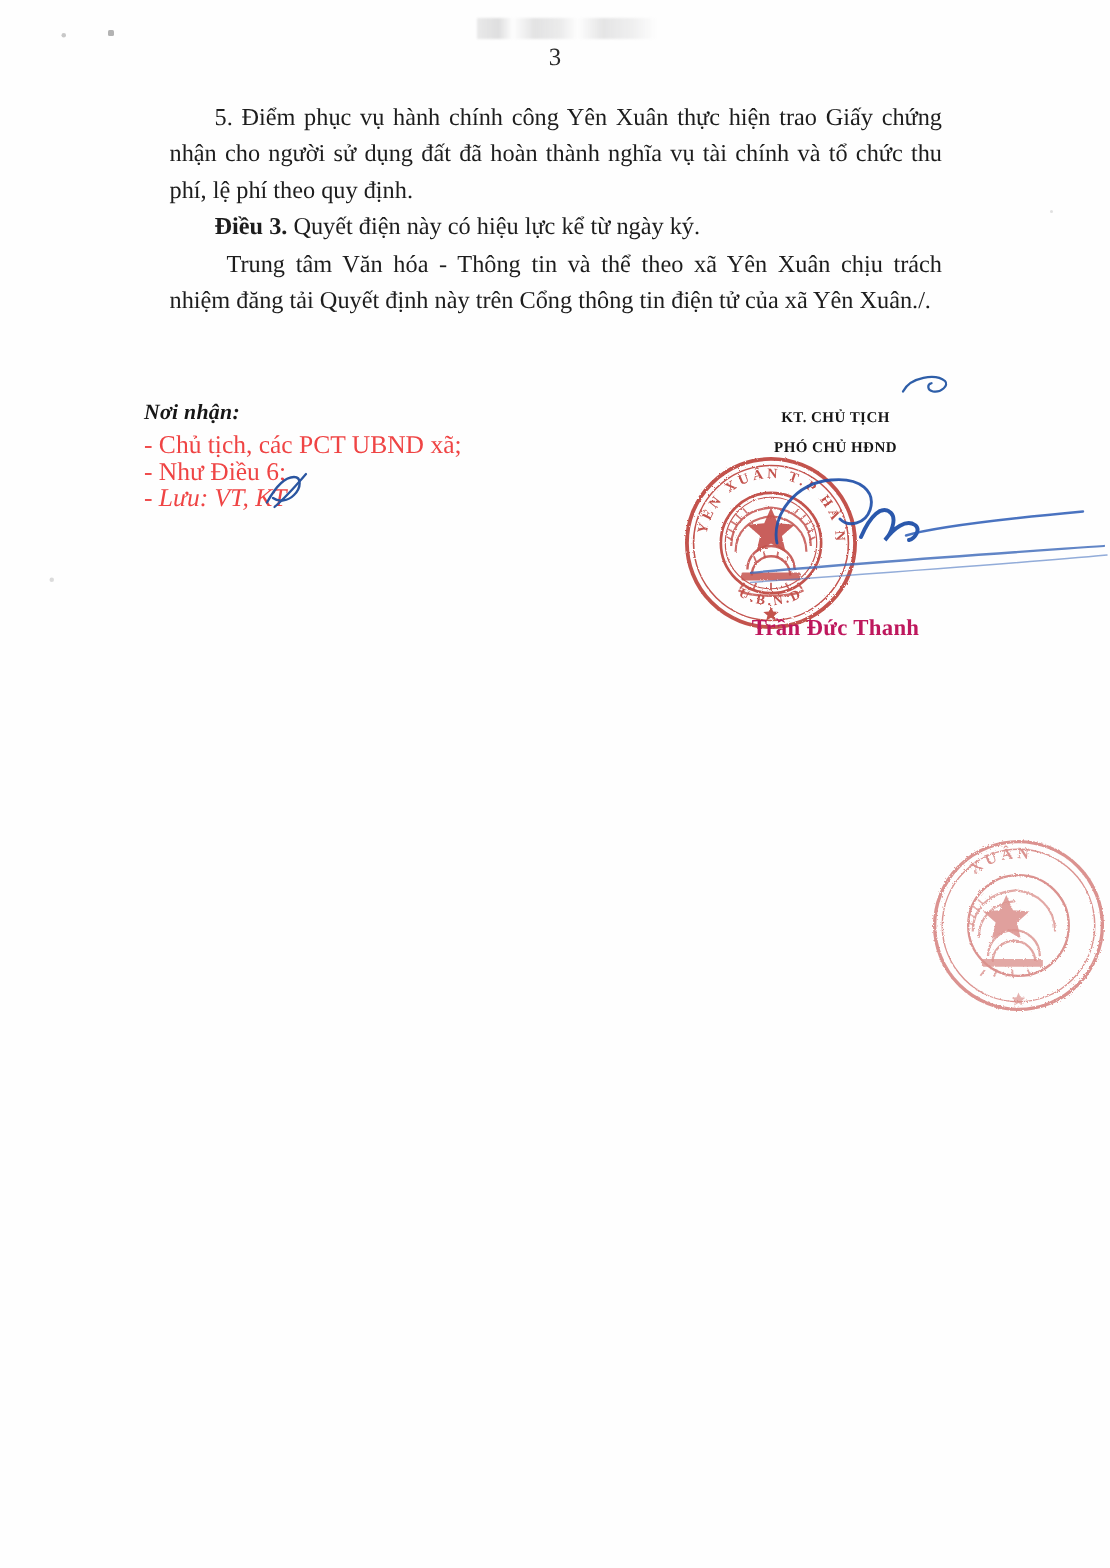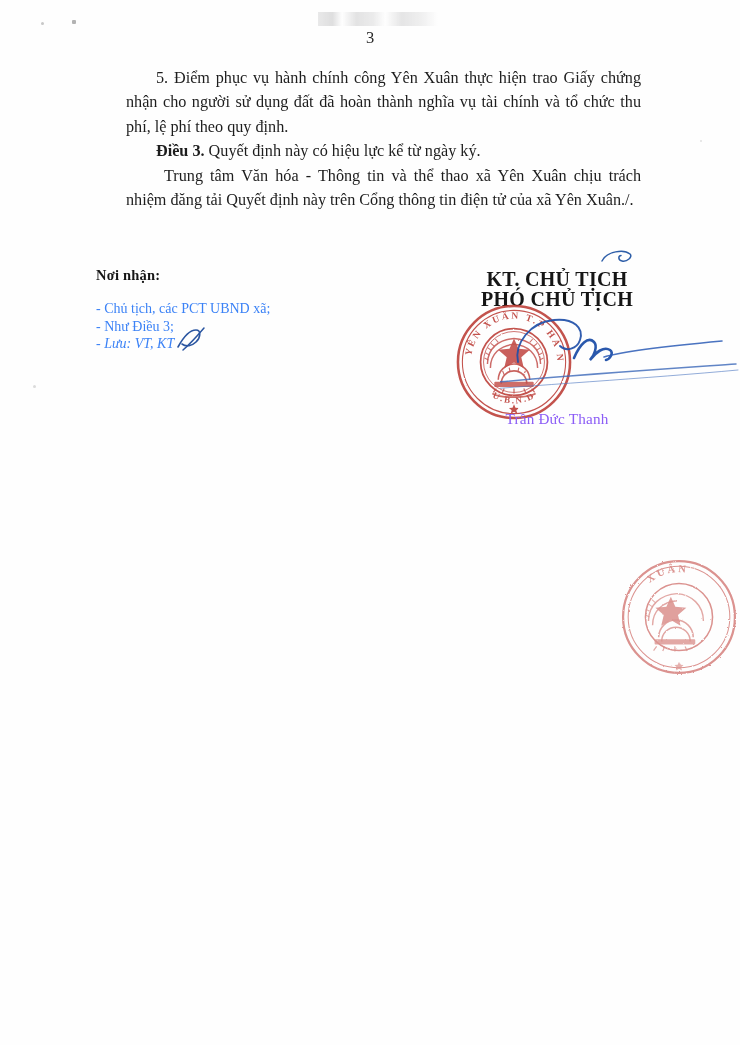--- a/index.html
+++ b/index.html
@@ -64,21 +64,21 @@
     left: 0;
     width: 740px;
     text-align: center;
     font-size: 16.5px;
     color: #2b2b2b;
   }
 
   
   .body-block {
     position: absolute;
-    left: 126px;
+    left: 113px;
     top: 66px;
     width: 515px;
   }
   .para {
     margin: 0;
     font-size: 16.2px;
     line-height: 24.4px;
     text-align: justify;
     text-justify: inter-word;
     text-indent: 30px;
@@ -89,29 +89,30 @@
 
   
   .recipients {
     position: absolute;
     left: 96px;
     top: 267px;
     width: 250px;
   }
   .recipients-title {
     font-weight: 700;
+    font-style: italic;
     font-size: 14.5px;
     color: #161616;
-    margin-bottom: 16px;
+    margin-bottom: 4px;
     letter-spacing: .2px;
   }
   .recipient-item {
-    font-size: 14px;
+    font-size: 17px;
     line-height: 17.6px;
-    color: #3b82f6;
+    color: #ef4444;
   }
   .recipient-item.last { position: relative; font-style: italic; }
 
   
   .initial-mark {
     position: absolute;
     left: 78px;
     top: -9px;
     width: 40px;
     height: 26px;
@@ -121,35 +122,35 @@
   
   .signature-block {
     position: absolute;
     left: 432px;
     top: 269px;
     width: 250px;
     text-align: center;
   }
   .sig-line1, .sig-line2 {
     font-weight: 700;
-    font-size: 20px;
+    font-size: 10px;
     letter-spacing: .3px;
     color: #151515;
     line-height: 20px;
   }
   .signer-name {
     position: absolute;
     left: 432px;
     top: 410px;
     width: 250px;
     text-align: center;
-    font-weight: 400;
+    font-weight: 700;
     font-size: 15.2px;
     letter-spacing: .2px;
-    color: #8b5cf6;
+    color: #be185d;
   }
 
   
   .tail-flourish {
     position: absolute;
     left: 600px;
     top: 247px;
     width: 34px;
     height: 20px;
   }
@@ -198,44 +199,44 @@
   <div class="speck s1"></div>
   <div class="speck s2"></div>
   <div class="speck s3"></div>
   <div class="speck s4"></div>
   <div class="scan-artifact"></div>
 
   <div class="page-number">3</div>
 
   <div class="body-block">
     <p class="para">5. Điểm phục vụ hành chính công Yên Xuân thực hiện trao Giấy chứng nhận cho người sử dụng đất đã hoàn thành nghĩa vụ tài chính và tổ chức thu phí, lệ phí theo quy định.</p>
-    <p class="para"><b>Điều 3.</b><span> Quyết định này có hiệu lực kể từ ngày ký.</span></p>
-    <p class="para wide-indent">Trung tâm Văn hóa - Thông tin và thể thao xã Yên Xuân chịu trách nhiệm đăng tải Quyết định này trên Cổng thông tin điện tử của xã Yên Xuân./.</p>
+    <p class="para"><b>Điều 3.</b><span> Quyết điện này có hiệu lực kể từ ngày ký.</span></p>
+    <p class="para wide-indent">Trung tâm Văn hóa - Thông tin và thể theo xã Yên Xuân chịu trách nhiệm đăng tải Quyết định này trên Cổng thông tin điện tử của xã Yên Xuân./.</p>
   </div>
 
   <svg class="tail-flourish" viewBox="0 0 34 20">
     <path d="M2 14 C7 4, 24 2, 30 7 C33 10, 27 15, 22 14 C18 13.2, 18 9, 21 8.5" fill="none" stroke="#2e5ea8" stroke-width="1.5" stroke-linecap="round"></path>
   </svg>
 
   <div class="recipients">
     <div class="recipients-title">Nơi nhận:</div>
     <div class="recipient-item">- Chủ tịch, các PCT UBND xã;</div>
-    <div class="recipient-item">- Như Điều 3;</div>
+    <div class="recipient-item">- Như Điều 6;</div>
     <div class="recipient-item last">
       <span>- Lưu: VT, KT</span>
       <svg class="initial-mark" viewBox="0 0 40 26">
         <path d="M4 21 C10 10, 16 4, 22 4 C27 4, 27 11, 22 16 C18 20, 12 21, 8 18" fill="none" stroke="#2a55a0" stroke-width="1.6" stroke-linecap="round"></path>
         <path d="M30 2 C24 9, 16 18, 9 24" fill="none" stroke="#2a55a0" stroke-width="1.5" stroke-linecap="round"></path>
       </svg>
     </div>
   </div>
 
   <div class="signature-block">
     <div class="sig-line1">KT. CHỦ TỊCH</div>
-    <div class="sig-line2">PHÓ CHỦ TỊCH</div>
+    <div class="sig-line2">PHÓ CHỦ HĐND</div>
   </div>
 
   <svg class="seal" viewBox="0 0 120 120">
     <defs>
       <path id="arcTop" d="M 16,60 A 44,44 0 0 1 104,60"></path>
       <path id="arcBottom" d="M 18,60 A 42,42 0 0 0 102,60"></path>
       <filter id="sealRough" x="-10%" y="-10%" width="120%" height="120%">
         <feTurbulence type="fractalNoise" baseFrequency="0.85" numOctaves="3" result="n"></feTurbulence>
         <feDisplacementMap in="SourceGraphic" in2="n" scale="1.6"></feDisplacementMap>
       </filter>

